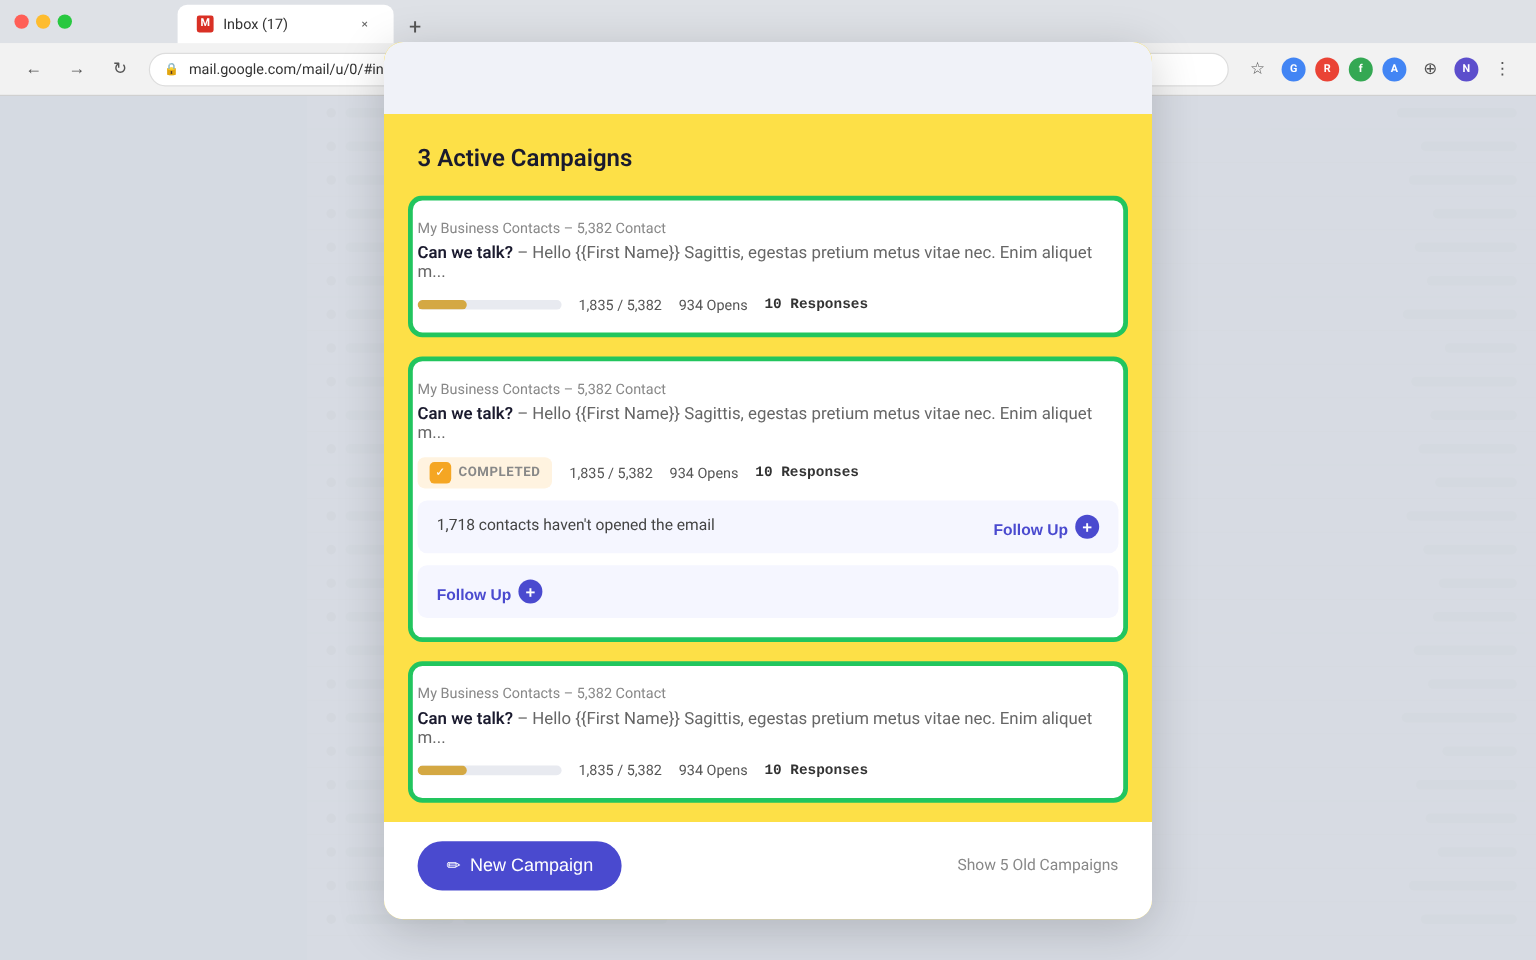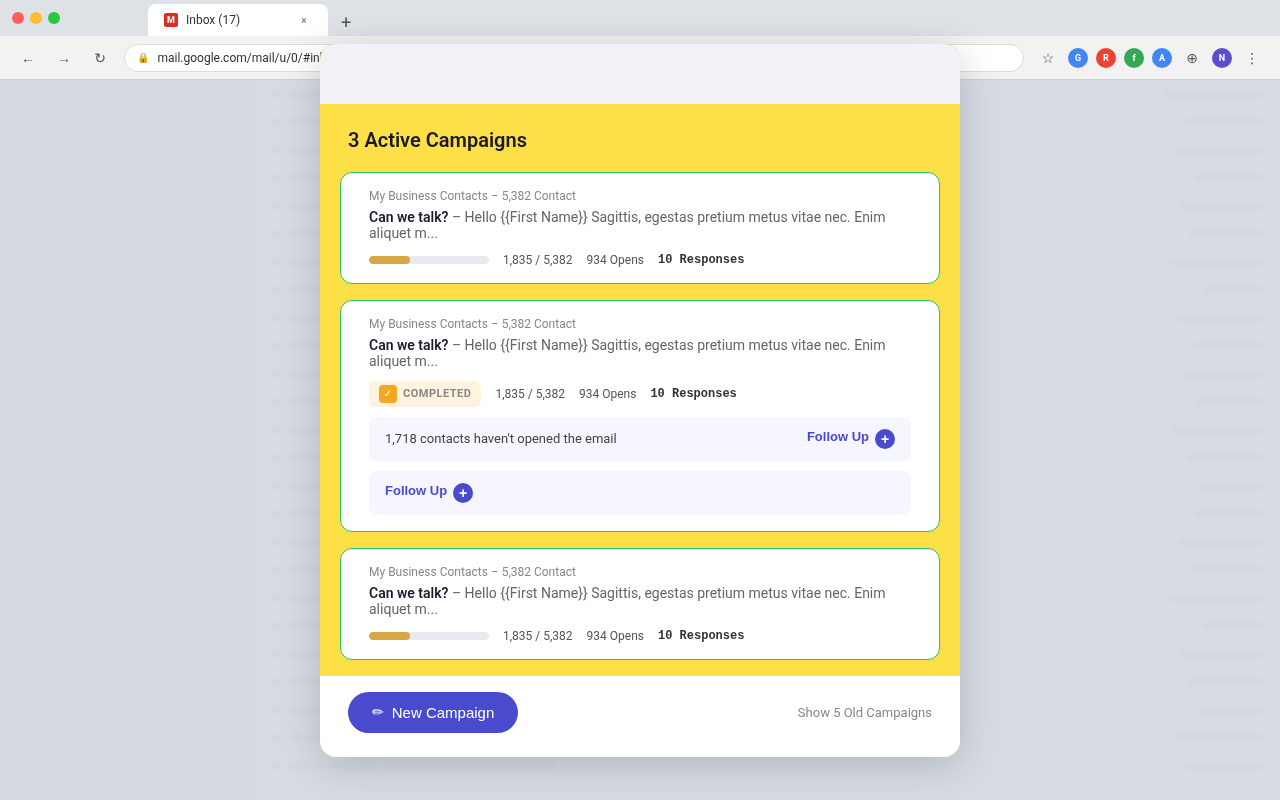--- a/index.html
+++ b/index.html
@@ -295,23 +295,23 @@
     }
 
     
     .campaign-list {
       padding: 0 20px;
       max-height: 560px;
       overflow-y: auto;
     }
 
     .campaign-card {
-      border: 1px solid #22c55e;
+      border: 4px solid #22c55e;
       border-radius: 12px;
-      padding: 16px 28px;
+      padding: 16px 4px;
       margin-bottom: 16px;
       background: white;
     }
 
     .campaign-meta {
       font-size: 12px;
       color: #888;
       margin-bottom: 6px;
     }
 
@@ -406,21 +406,21 @@
       margin-top: 10px;
     }
 
     .followup-text {
       font-size: 13px;
       color: #444;
     }
 
     .followup-btn {
       display: flex;
-      align-items: flex-start;
+      align-items: flex-end;
       gap: 6px;
       background: none;
       border: none;
       color: #4a4acf;
       font-size: 13px;
       font-weight: 600;
       cursor: pointer;
     }
 
     .followup-plus {

